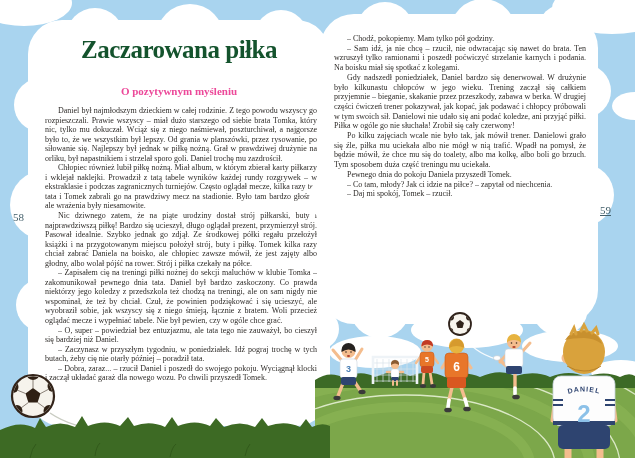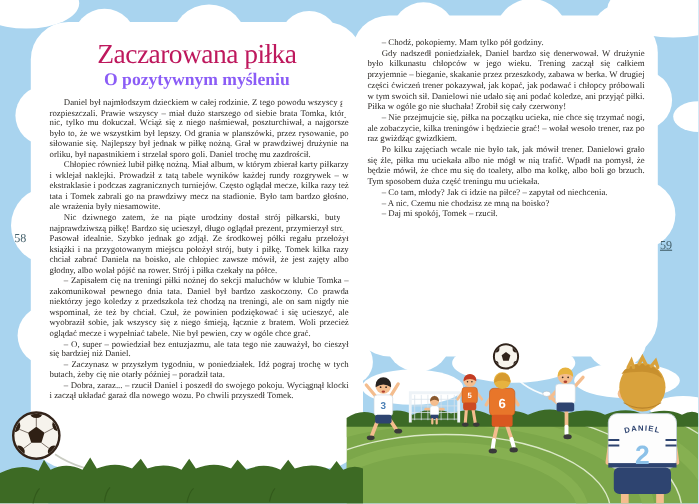--- a/index.html
+++ b/index.html
@@ -6,34 +6,34 @@
   .canvas{
     position:relative;width:635px;height:458px;overflow:hidden;
     background:#a9d4ef;
     font-family:"Liberation Serif","DejaVu Serif",serif;
   }
   .sky-cloud{position:absolute;background:#ffffff;border-radius:50%;}
   .cloud-page{position:absolute;background:#ffffff;border-radius:34px;}
   .bump{position:absolute;background:#ffffff;border-radius:50%;}
   .page-inner{position:relative;}
   .page-title{
-    text-align:center;font-weight:normal;font-size:25px;line-height:28px;
-    color:#be185d;margin-top:16px;letter-spacing:-0.5px;
+    text-align:center;font-weight:bold;font-size:25px;line-height:28px;
+    color:#14532d;margin-top:16px;letter-spacing:-0.5px;
   }
   .page-subtitle{
-    text-align:center;font-weight:bold;font-size:16px;line-height:16px;
-    color:#8b5cf6;margin-top:1px;
+    text-align:center;font-weight:bold;font-size:11px;line-height:16px;
+    color:#ec4899;margin-top:19px;
   }
   .body-text{font-size:8px;line-height:9.55px;text-align:justify;color:#2e2b28;}
   .body-text p{margin:0;text-indent:13px;}
   .left-text{padding:7px 13px 0 17px;}
   .right-text{padding:20px 12px 0 14px;line-height:9.7px;}
   .page-number{position:absolute;font-size:11px;color:#44606b;}
   .pn-left{left:13px;top:211px;}
-  .pn-right{left:600px;top:217px;text-decoration:underline;}
+  .pn-right{left:600px;top:204px;text-decoration:underline;}
   svg text{font-family:"Liberation Sans","DejaVu Sans",sans-serif;}
 </style>
 </head>
 <body>
 
 <div class="canvas">
 
   <div class="sky-cloud" style="left:-24px;top:-20px;width:96px;height:46px;"></div>
   <div class="sky-cloud" style="left:552px;top:-18px;width:120px;height:52px;"></div>
   <div class="sky-cloud" style="left:612px;top:92px;width:46px;height:28px;"></div>
@@ -75,25 +75,25 @@
     <div class="bump" style="right:-16px;top:150px;width:62px;height:62px;"></div>
     <div class="bump" style="top:-12px;left:36px;width:58px;height:58px;"></div>
     <div class="bump" style="top:-15px;left:130px;width:66px;height:66px;"></div>
     <div class="bump" style="top:-10px;left:218px;width:52px;height:52px;"></div>
     <div class="bump" style="bottom:-14px;left:30px;width:60px;height:60px;"></div>
     <div class="bump" style="bottom:-18px;left:120px;width:72px;height:72px;"></div>
     <div class="bump" style="bottom:-12px;left:212px;width:56px;height:56px;"></div>
 
     <div class="page-inner body-text right-text">
       <p>– Chodź, pokopiemy. Mam tylko pół godziny.</p>
+      <p>– Sam idź, ja nie chcę – rzucił, nie odwracając się nawet do brata. Ten wzruszył tylko ramionami i poszedł poćwiczyć strzelanie karnych i podania. Na boisku miał się spotkać z kolegami.</p>
       <p>Gdy nadszedł poniedziałek, Daniel bardzo się denerwował. W drużynie było kilkunastu chłopców w jego wieku. Trening zaczął się całkiem przyjemnie – bieganie, skakanie przez przeszkody, zabawa w berka. W drugiej części ćwiczeń trener pokazywał, jak kopać, jak podawać i chłopcy próbowali w tym swoich sił. Danielowi nie udało się ani podać koledze, ani przyjąć piłki. Piłka w ogóle go nie słuchała! Zrobił się cały czerwony!</p>
-      <p>– Nie przejmujcie się, piłka na początku ucieka, nie chce się trzymać nogi, ale zobaczycie, kilka treningów i będziecie grać! – wołał wesoło trener, raz po raz gwiżdżąc gwizdkiem.</p>
       <p>Po kilku zajęciach wcale nie było tak, jak mówił trener. Danielowi grało się źle, piłka mu uciekała albo nie mógł w nią trafić. Wpadł na pomysł, że będzie mówił, że chce mu się do toalety, albo ma kolkę, albo boli go brzuch. Tym sposobem duża część treningu mu uciekała.</p>
+      <p>Pewnego dnia do pokoju Daniela przyszedł Tomek.</p>
       <p>– Co tam, młody? Jak ci idzie na piłce? – zapytał od niechcenia.</p>
-      <p>– A nic. Czemu nie chodzisz ze mną na boisko?</p>
       <p>– Daj mi spokój, Tomek – rzucił.</p>
     </div>
   </div>
 
   <svg style="position:absolute;left:315px;top:300px;" width="320" height="158" viewBox="0 0 320 158">
     <defs>
       <clipPath id="fieldclip">
           <rect x="0" y="84" width="320" height="74"></rect>
         </clipPath>
       <clipPath id="airballclip">

